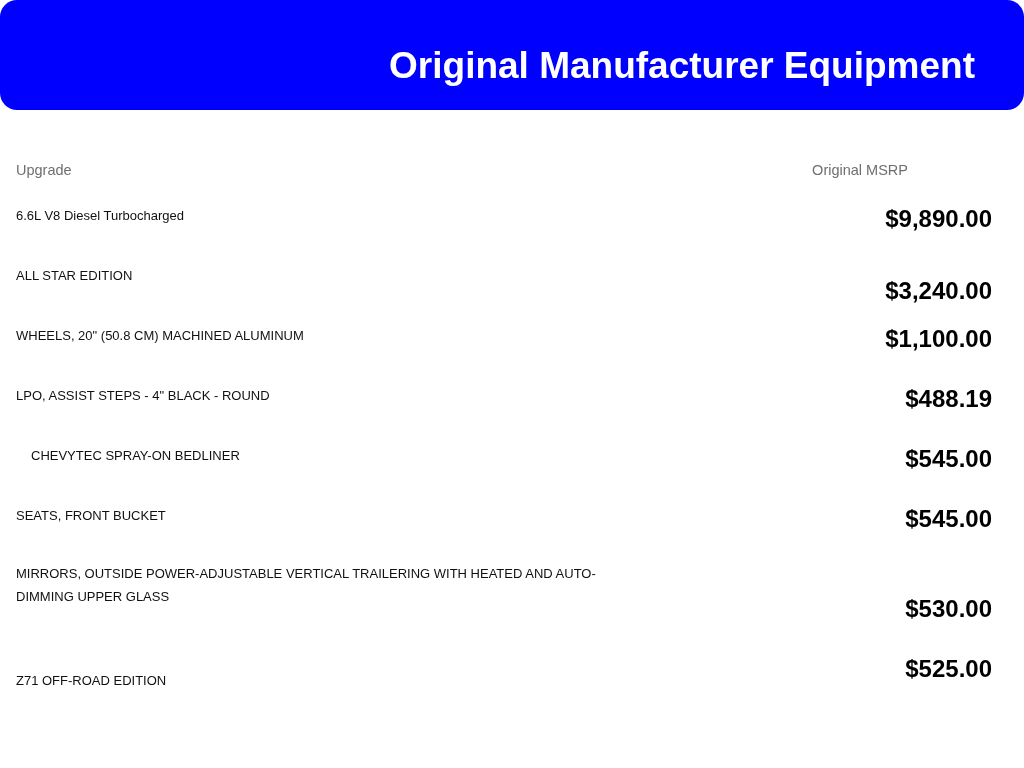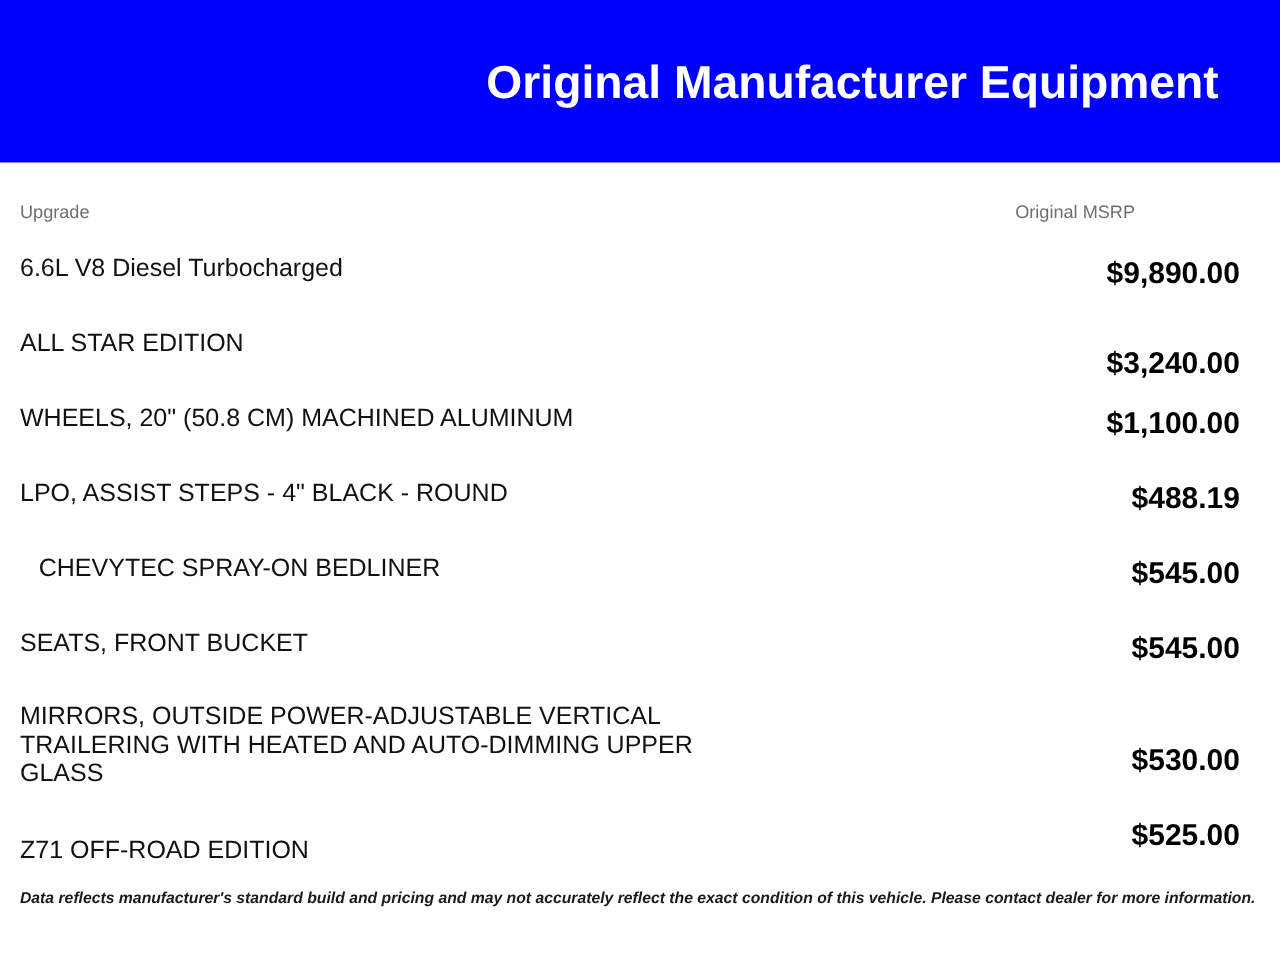--- a/index.html
+++ b/index.html
@@ -20,23 +20,24 @@
     height: 768px;
     background: #ffffff;
   }
 
   
   .header-banner {
     position: absolute;
     left: 0;
     top: 0;
     width: 1024px;
-    height: 130px;
+    height: 110px;
     background: #0000ff;
     box-sizing: border-box;
+    border-radius: 17px;
   }
   .header-title {
     position: absolute;
     right: 49px;
     top: 44px;
     margin: 0;
     font-size: 37px;
     line-height: 44px;
     font-weight: bold;
     color: #ffffff;
@@ -77,21 +78,21 @@
     left: 0;
     width: 1024px;
     height: 0;
   }
 
   .row-label {
     position: absolute;
     left: 16px;
     top: 0;
     width: 600px;
-    font-size: 20px;
+    font-size: 13px;
     line-height: 23px;
     color: #111111;
     font-weight: normal;
     text-align: left;
   }
 
   .row-price {
     position: absolute;
     right: 32px;
     top: 0;
@@ -162,15 +163,14 @@
           <div class="row-price" style="top: 466px;">$530.00</div>
         </div>
         <div class="row">
           <div class="row-label" style="top: 539px;">Z71 OFF-ROAD EDITION</div>
           <div class="row-price" style="top: 526px;">$525.00</div>
         </div>
       </div>
 
   </div>
 
-  <div class="footer-note">Data reflects manufacturer's standard build and pricing and may not accurately reflect the exact condition of this vehicle. Please contact dealer for more information.</div>
 
 </div>
 
 </body></html>

